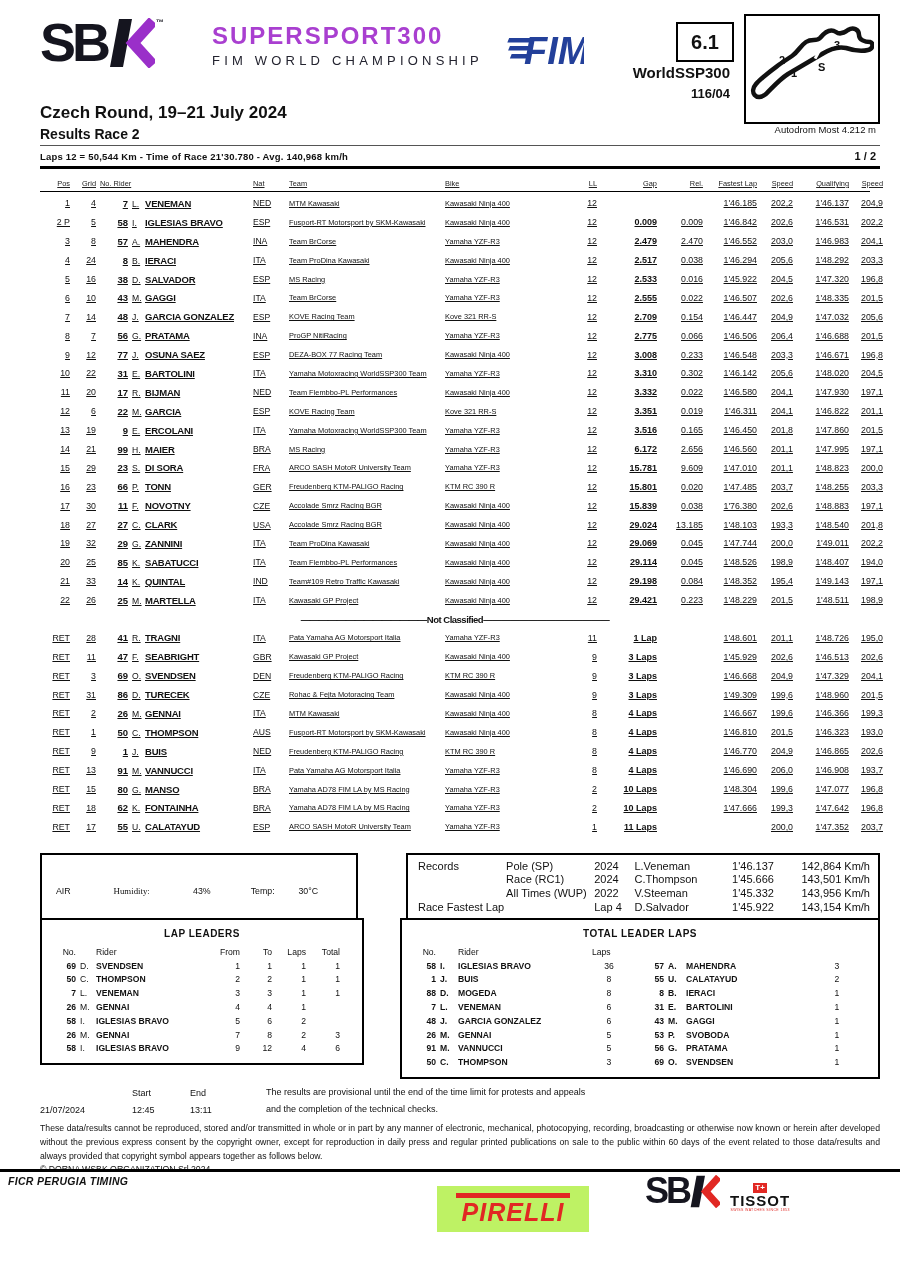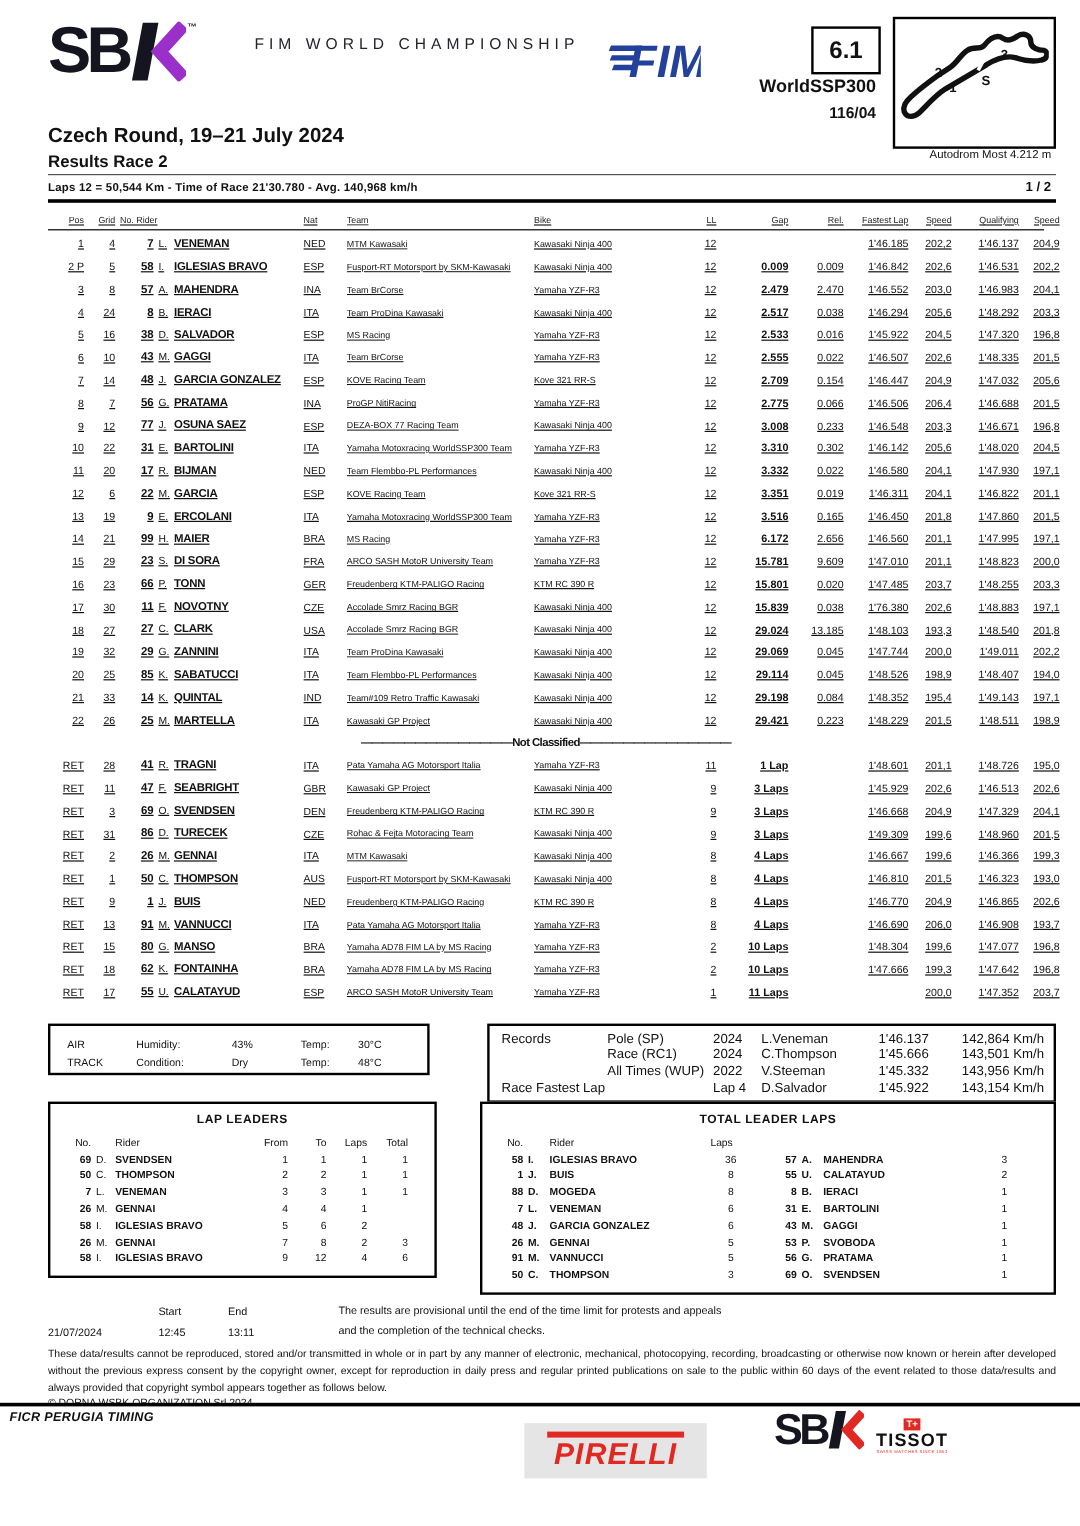--- a/index.html
+++ b/index.html
@@ -52,22 +52,22 @@
   .c-qspd{width:34px;text-align:right;font-size:8.8px;}
   .h{font-weight:normal;font-size:7.4px;}
   .c-norider{width:144px;text-align:left;padding-left:4px;}
   .nc-divider{height:18.9px;display:flex;align-items:center;justify-content:center;
               font-size:9.5px;font-weight:bold;letter-spacing:-0.5px;white-space:nowrap;}
   
   .boxes1{position:absolute;left:40px;top:853px;width:840px;display:flex;justify-content:space-between;}
   .boxes2{position:absolute;left:40px;top:918px;width:840px;display:flex;justify-content:space-between;}
   .box{border:2px solid #000;background:#fff;}
   .weather-box{width:300px;padding:5px 0 4px 14px;align-self:flex-start;}
-  .wrow{display:flex;height:15px;align-items:flex-end;font-size:8.8px;}
-  .w-loc{width:58px;}.w-k1{width:80px;}.w-v1{width:58px;}.w-k2{width:48px;}.w-v2{width:58px;}
+  .wrow{display:flex;height:15px;align-items:flex-start;font-size:8.8px;margin-top:26px;}
+  .w-loc{width:58px;}.w-k1{width:80px;font-family:Liberation Serif, serif;}.w-v1{width:58px;}.w-k2{width:48px;}.w-v2{width:58px;}
   .records-box{width:452px;padding:4px 8px 4px 10px;}
   .recrow{display:flex;height:13.6px;align-items:center;font-size:11px;}
   .r-lab{width:92px;}.r-type{width:92px;}.r-year{width:42px;}.r-rider{width:102px;}.r-time{width:56px;}.r-speed{width:88px;text-align:right;}
   .ll-box{width:300px;padding:6px 10px 8px 10px;align-self:flex-start;}
   .box-title{text-align:center;font-size:10px;font-weight:bold;letter-spacing:0.5px;margin:2px 0 6px 0;}
   .llrow{display:flex;height:13.8px;align-items:center;font-size:8.6px;}
   .llh{font-weight:normal;}
   .l-no{width:24px;text-align:right;font-weight:bold;}
   .l-ini{width:16px;padding-left:4px;}
   .l-name{width:108px;font-weight:bold;white-space:nowrap;}
@@ -82,26 +82,26 @@
   .t-ini{width:18px;padding-left:4px;font-weight:bold;}
   .t-name{width:134px;font-weight:bold;white-space:nowrap;}
   .t-laps{width:34px;text-align:center;}
   .t-gap{width:16px;}
   .tll-head{font-weight:normal;}
   .tll-head .t-no,.tll-head .t-ini,.tll-head .t-name{font-weight:normal;}
   
   .footer-info{position:absolute;left:40px;top:1084px;width:840px;font-size:9px;}
   .ft-top{display:flex;}
   .times{display:grid;grid-template-columns:92px 58px 58px;grid-auto-rows:17px;align-items:center;}
-  .provisional{margin-left:34px;line-height:17px;}
+  .provisional{margin-left:18px;line-height:17px;}
   .legal{text-align:justify;line-height:1.62;margin-top:3px;font-size:8.7px;}
   .copyright{margin-top:1px;font-size:8.7px;}
   .bottom-rule{position:absolute;left:0;top:1169px;width:900px;border-top:3px solid #000;}
   .timing-label{position:absolute;left:8px;top:1175px;font-size:10.5px;font-weight:bold;font-style:italic;letter-spacing:0.3px;}
-  .pirelli{position:absolute;left:437px;top:1186px;width:152px;height:46px;background:#e5e5e5;
+  .pirelli{position:absolute;left:437px;top:1186px;width:152px;height:46px;background:#bef264;
            display:flex;align-items:center;justify-content:center;}
   .pirelli-txt{color:#e12823;font-weight:bold;font-style:italic;font-size:25px;letter-spacing:1px;
                border-top:5px solid #e12823;padding:1px 6px 0 6px;line-height:26px;}
   .timekeeper{position:absolute;left:645px;top:1175px;width:240px;}
   .tk-top{display:flex;align-items:flex-start;}
   .tk-sbk{font-size:36px;font-weight:900;letter-spacing:-3px;color:#15151f;line-height:32px;}
   .tissot{margin-left:10px;margin-top:1px;text-align:center;}
   .tplus{display:inline-block;background:#e12823;color:#fff;font-size:8px;font-weight:bold;padding:0 2px;line-height:10px;}
   .tissot-name{font-size:15px;font-weight:bold;color:#111;letter-spacing:1px;line-height:14px;}
   .tissot-sub{font-size:3.5px;color:#e12823;letter-spacing:0.4px;}
@@ -119,20 +119,21 @@
     <span class="sbk-k">
       <svg width="46" height="50" viewBox="0 0 46 50">
         <polygon points="10,1 23,1 14,49 1,49" fill="#15151f"></polygon>
         <path d="M44,3 L24,25 L44,47" stroke="#9a2fc9" stroke-width="11" fill="none"></path>
       </svg>
     </span>
     <span class="tm">™</span>
   </div>
 
   <div class="series-text">
+    <div class="series-title">SUPERSPORT300</div>
     <div class="series-sub">FIM WORLD CHAMPIONSHIP</div>
   </div>
 
   <div class="fim-logo">
     <svg width="86" height="48" viewBox="0 0 86 48">
       <g fill="#23409a" transform="skewX(-22) translate(16,0)">
         <rect x="0" y="12" width="26" height="4.5"></rect>
         <rect x="4" y="20" width="22" height="4.5"></rect>
         <rect x="9" y="28" width="17" height="4.5"></rect>
       </g>

